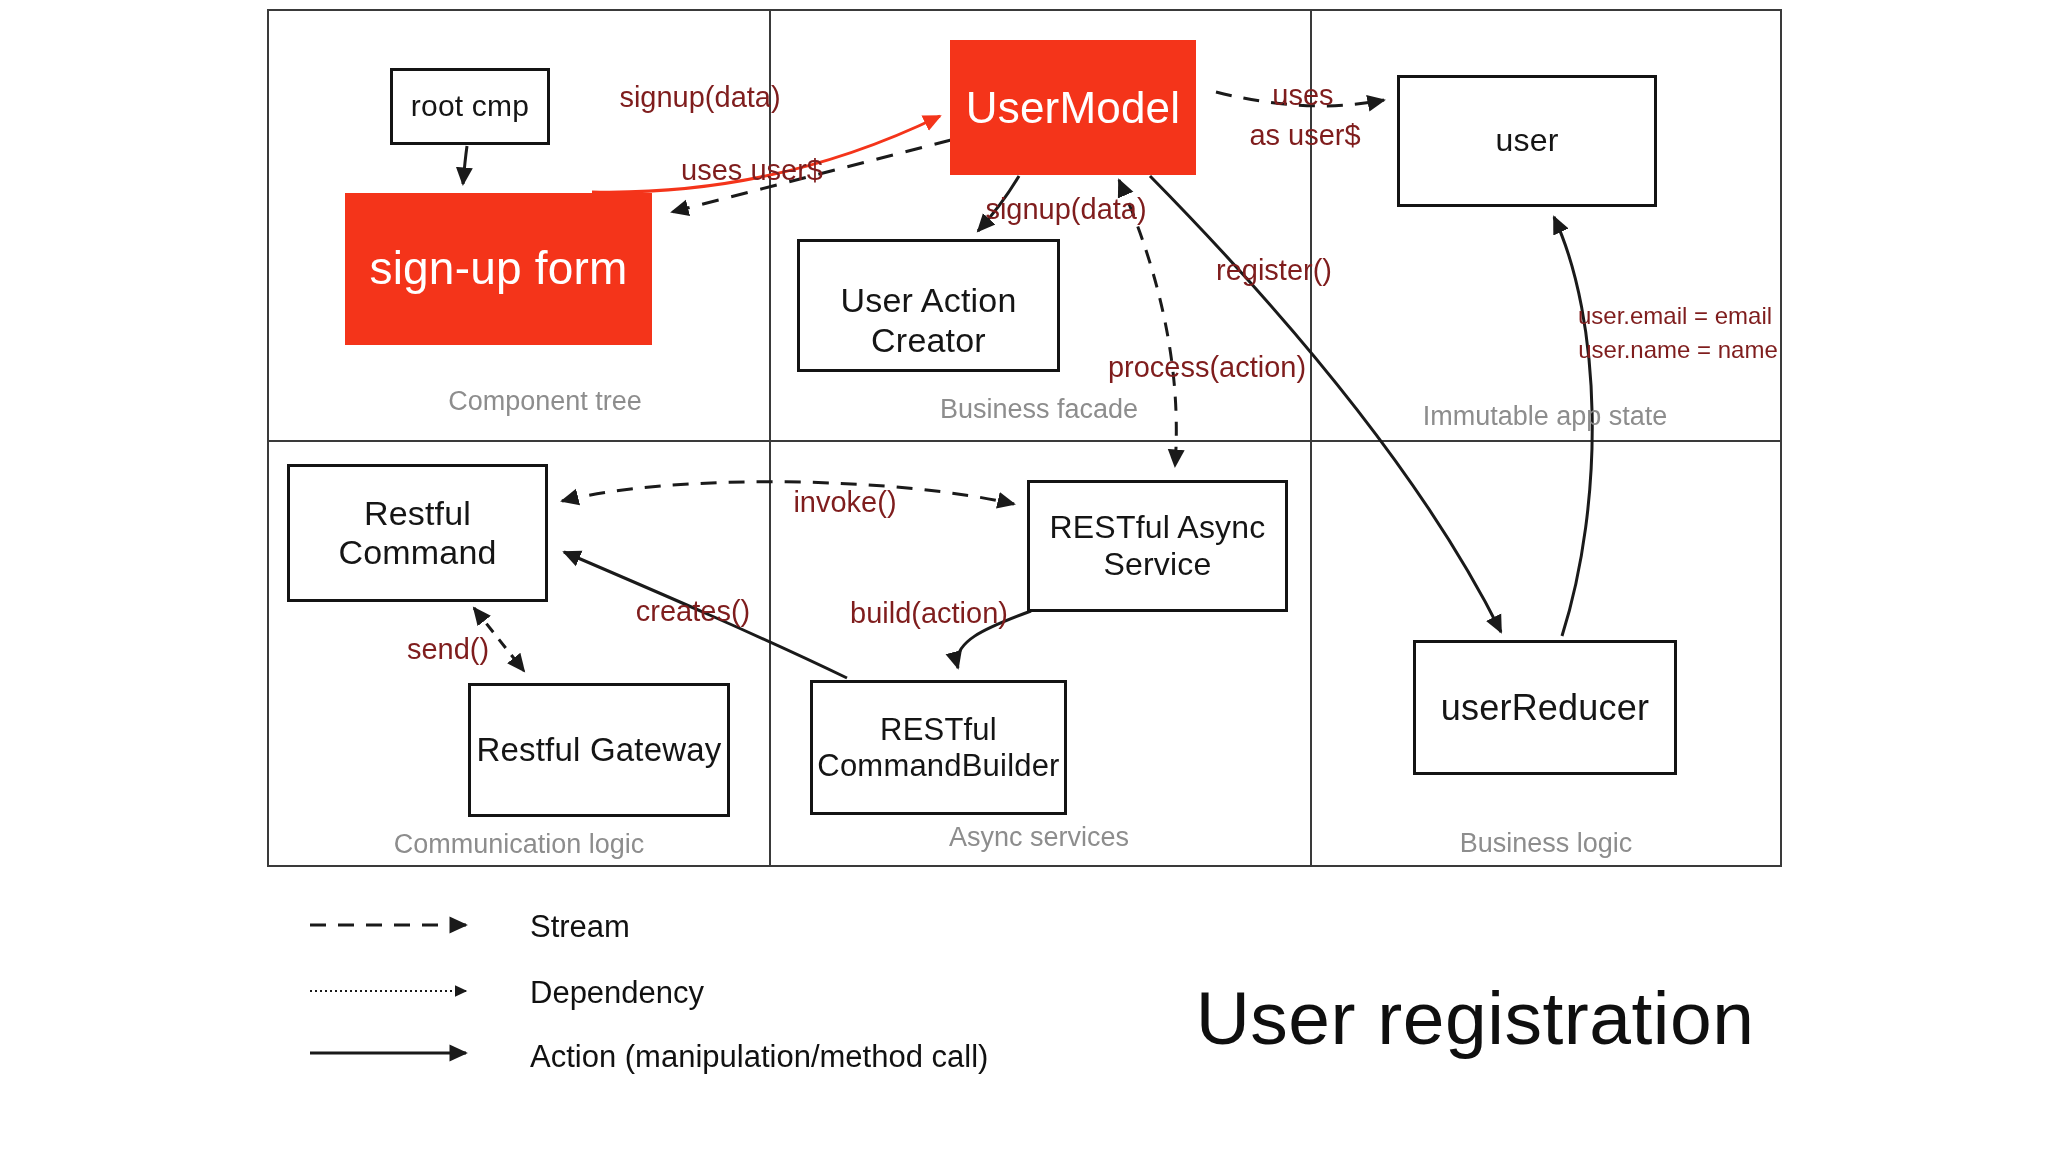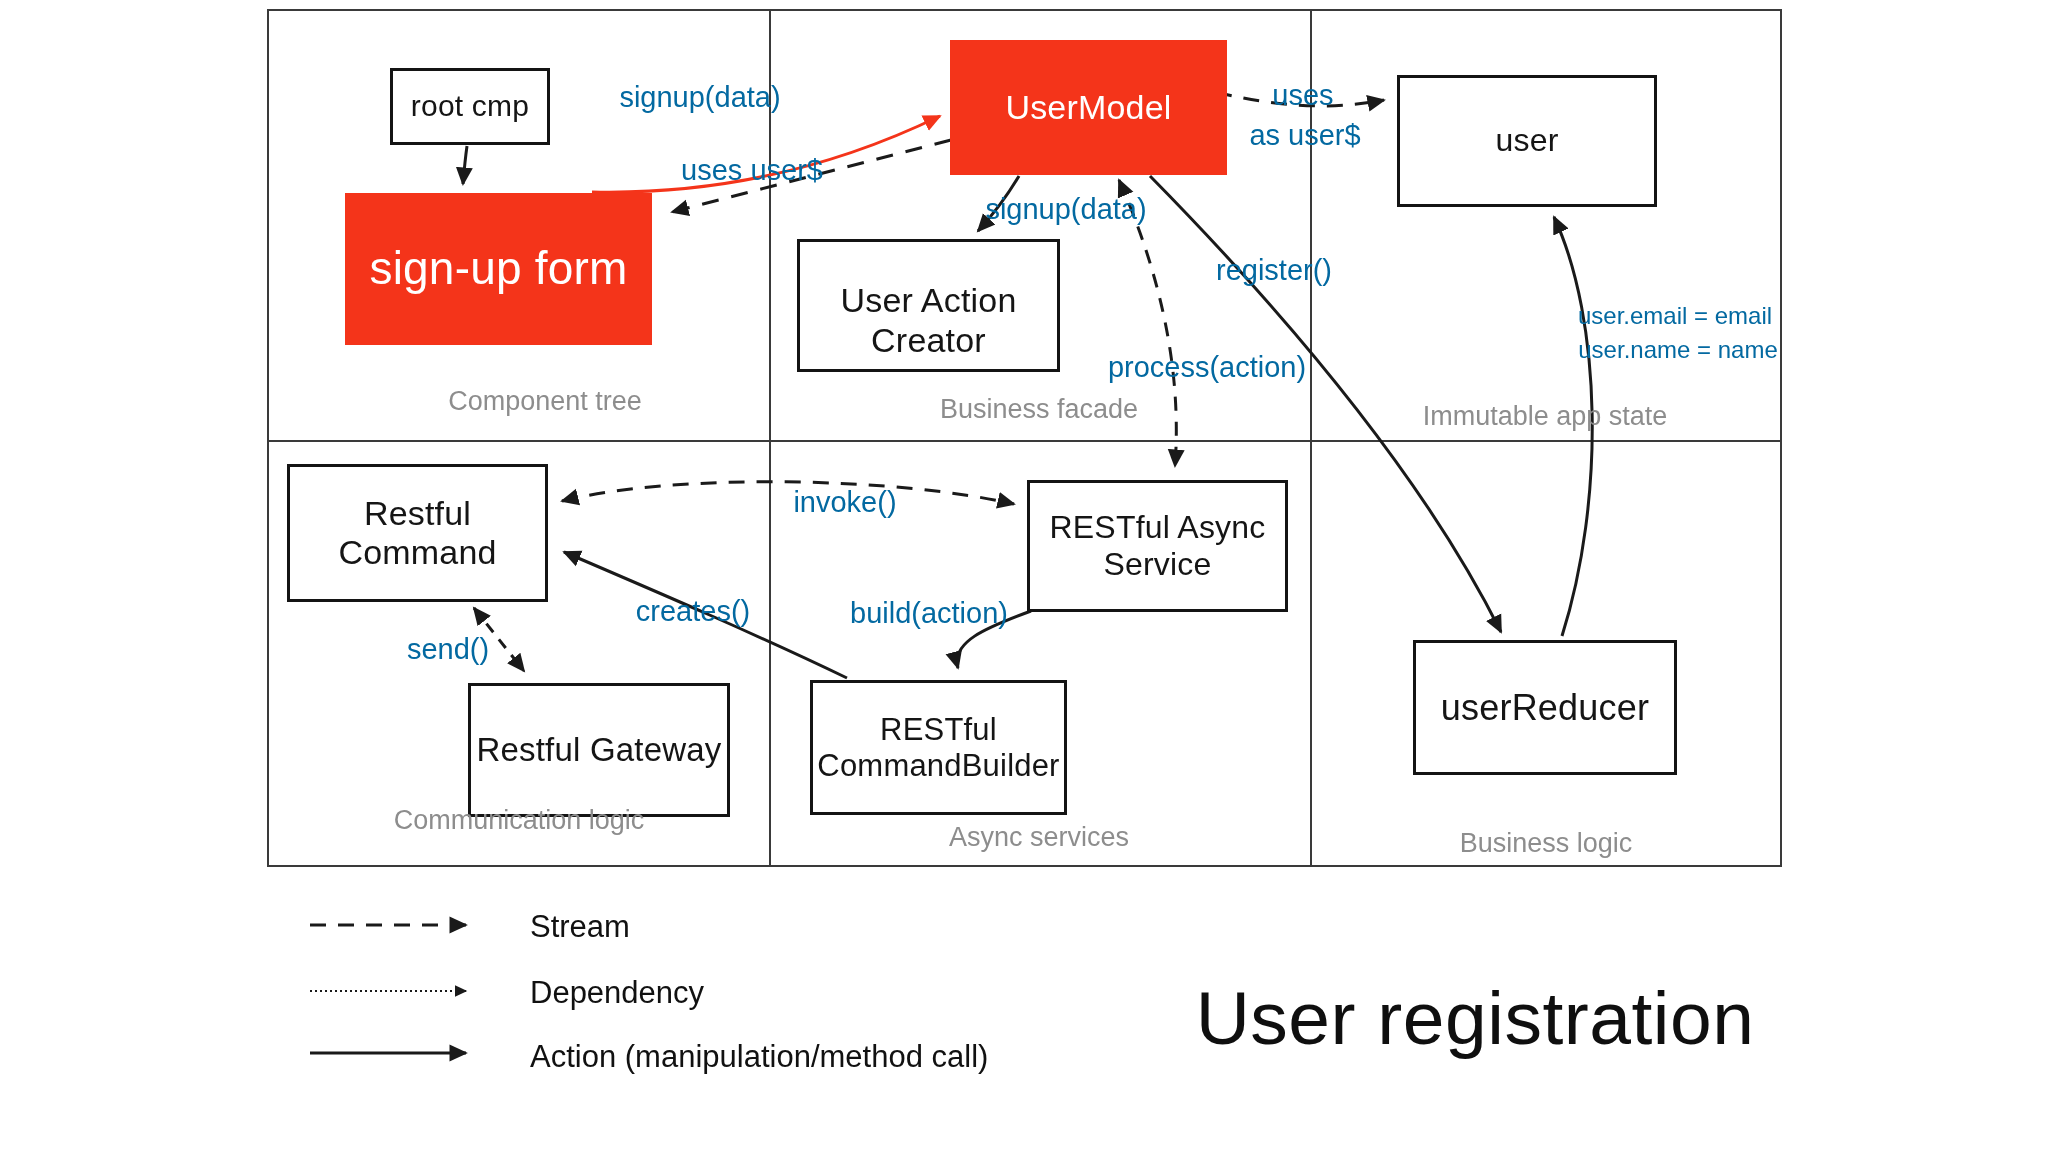--- a/index.html
+++ b/index.html
@@ -21,21 +21,21 @@
     box-sizing:border-box;
   }
   .node.outlined{background:#ffffff;border:3px solid #141414;}
   .node.red{background:#f4341a;color:#ffffff;border:none;}
   .node .label{display:block;}
   .lbl{
     position:absolute;
     transform:translate(-50%,-50%);
     white-space:nowrap;
     font-size:29px;
-    color:#0369a1;
+    color:#7f1d1d;
   }
   .panel-lbl{
     position:absolute;
     transform:translate(-50%,-50%);
     white-space:nowrap;
     font-size:27px;
     color:#8d8d8d;
   }
   .small-lbl{font-size:24px;}
   .legend-lbl{
@@ -110,21 +110,21 @@
   </svg>
 
   <div class="node outlined" style="left:390px;top:68px;width:160px;height:77px;font-size:30px;">
     <span class="label">root cmp</span>
   </div>
 
   <div class="node red" style="left:345px;top:193px;width:307px;height:152px;font-size:46px;">
     <span class="label">sign-up form</span>
   </div>
 
-  <div class="node red" style="left:950px;top:40px;width:277px;height:135px;font-size:34px;">
+  <div class="node red" style="left:950px;top:40px;width:246px;height:135px;font-size:44px;">
     <span class="label">UserModel</span>
   </div>
 
   <div class="node outlined w-uac" style="left:797px;top:239px;width:263px;height:133px;font-size:34px;">
     <span class="label">User Action Creator</span>
   </div>
 
   <div class="node outlined" style="left:1397px;top:75px;width:260px;height:132px;font-size:32px;">
     <span class="label">user</span>
   </div>
@@ -159,21 +159,21 @@
   <div class="lbl" style="left:845px;top:502px;">invoke()</div>
   <div class="lbl" style="left:693px;top:611px;">creates()</div>
   <div class="lbl" style="left:929px;top:613px;">build(action)</div>
   <div class="lbl" style="left:448px;top:649px;">send()</div>
   <div class="lbl small-lbl" style="left:1675px;top:316px;">user.email = email</div>
   <div class="lbl small-lbl" style="left:1678px;top:350px;">user.name = name</div>
 
   <div class="panel-lbl" style="left:545px;top:401px;">Component tree</div>
   <div class="panel-lbl" style="left:1039px;top:409px;">Business facade</div>
   <div class="panel-lbl" style="left:1545px;top:416px;">Immutable app state</div>
-  <div class="panel-lbl" style="left:519px;top:820px;">Communication logic</div>
+  <div class="panel-lbl" style="left:519px;top:844px;">Communication logic</div>
   <div class="panel-lbl" style="left:1039px;top:837px;">Async services</div>
   <div class="panel-lbl" style="left:1546px;top:843px;">Business logic</div>
 
   <div class="legend-lbl" style="left:530px;top:927px;">Stream</div>
   <div class="legend-lbl" style="left:530px;top:993px;">Dependency</div>
   <div class="legend-lbl" style="left:530px;top:1057px;">Action (manipulation/method call)</div>
 
   <div class="title" style="left:1443px;top:1018px;margin-left:32px;">User registration</div>
 
 </div>

